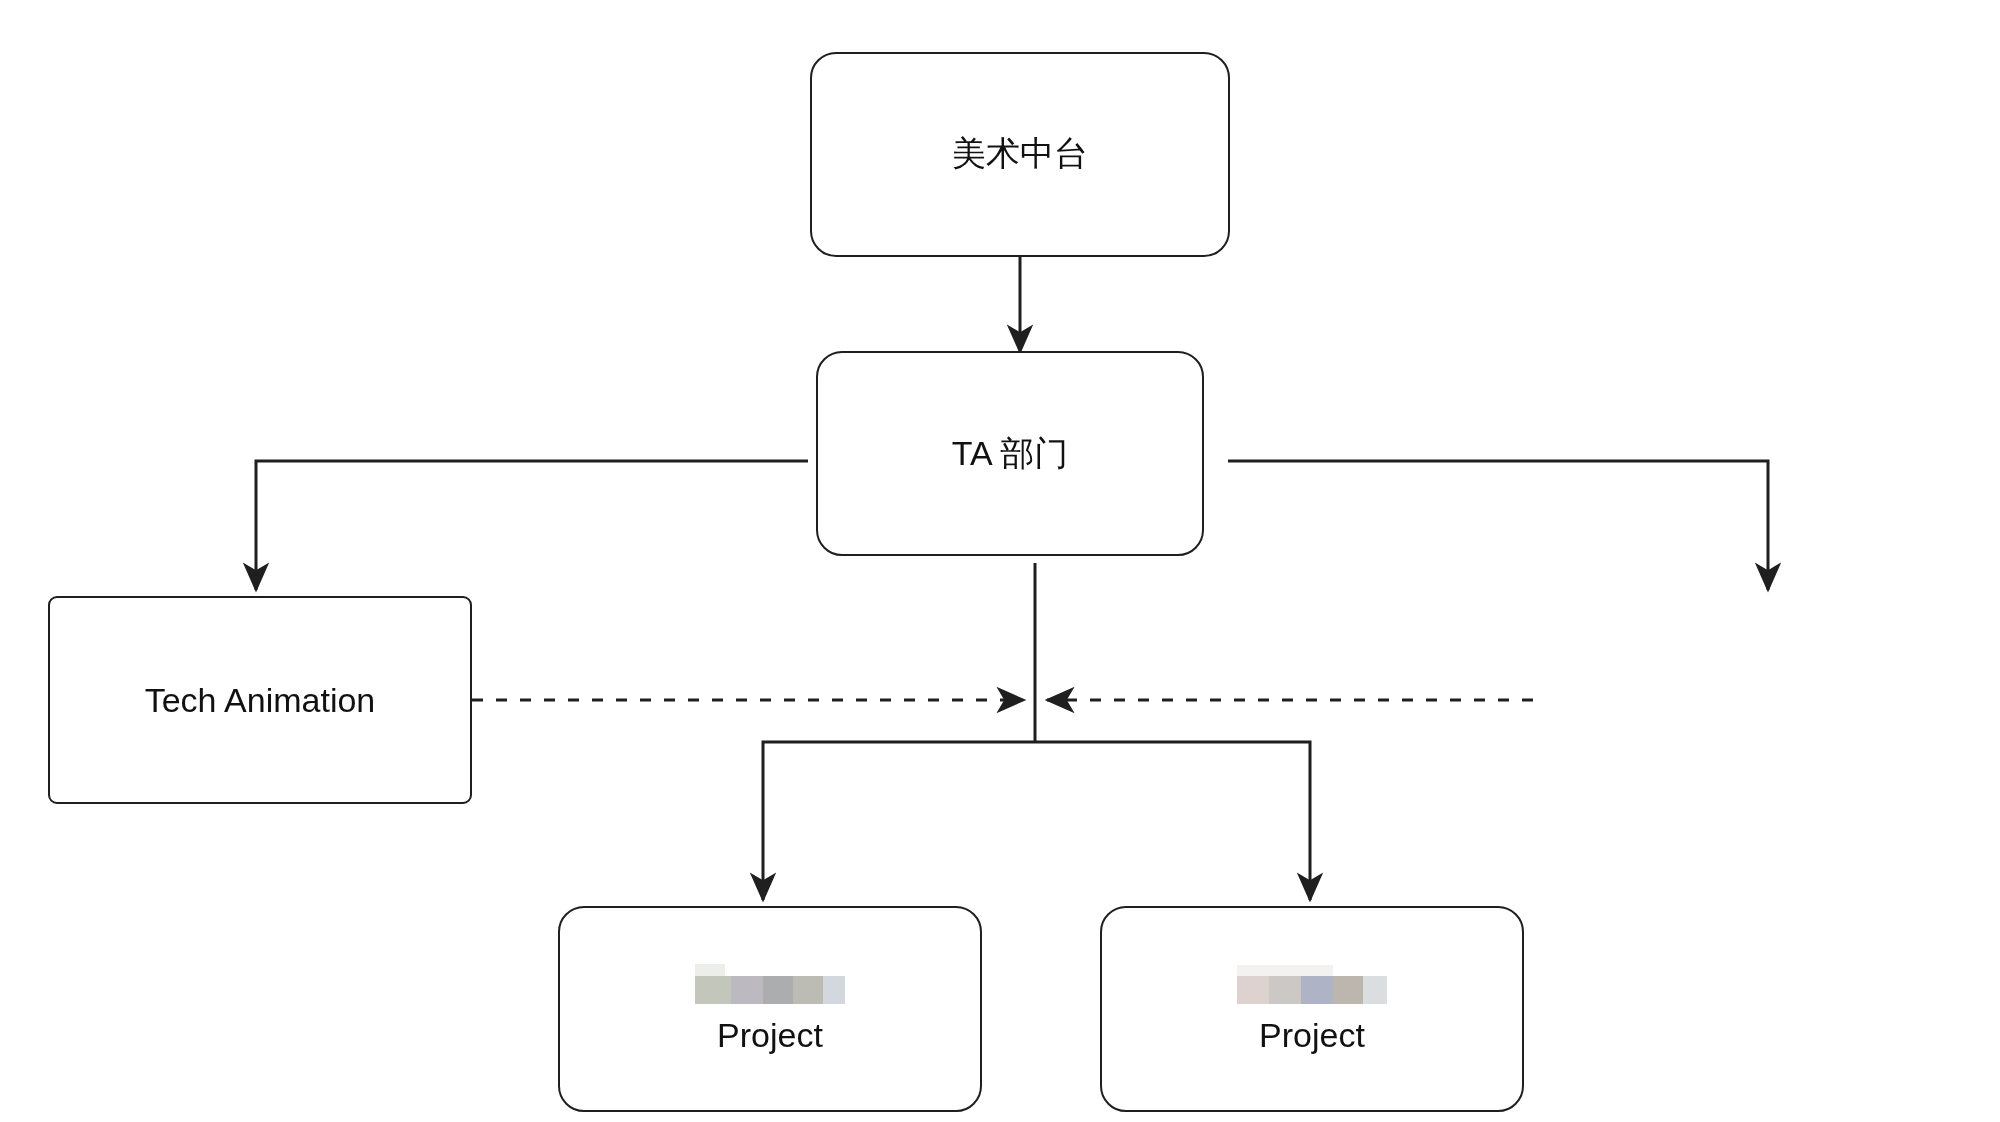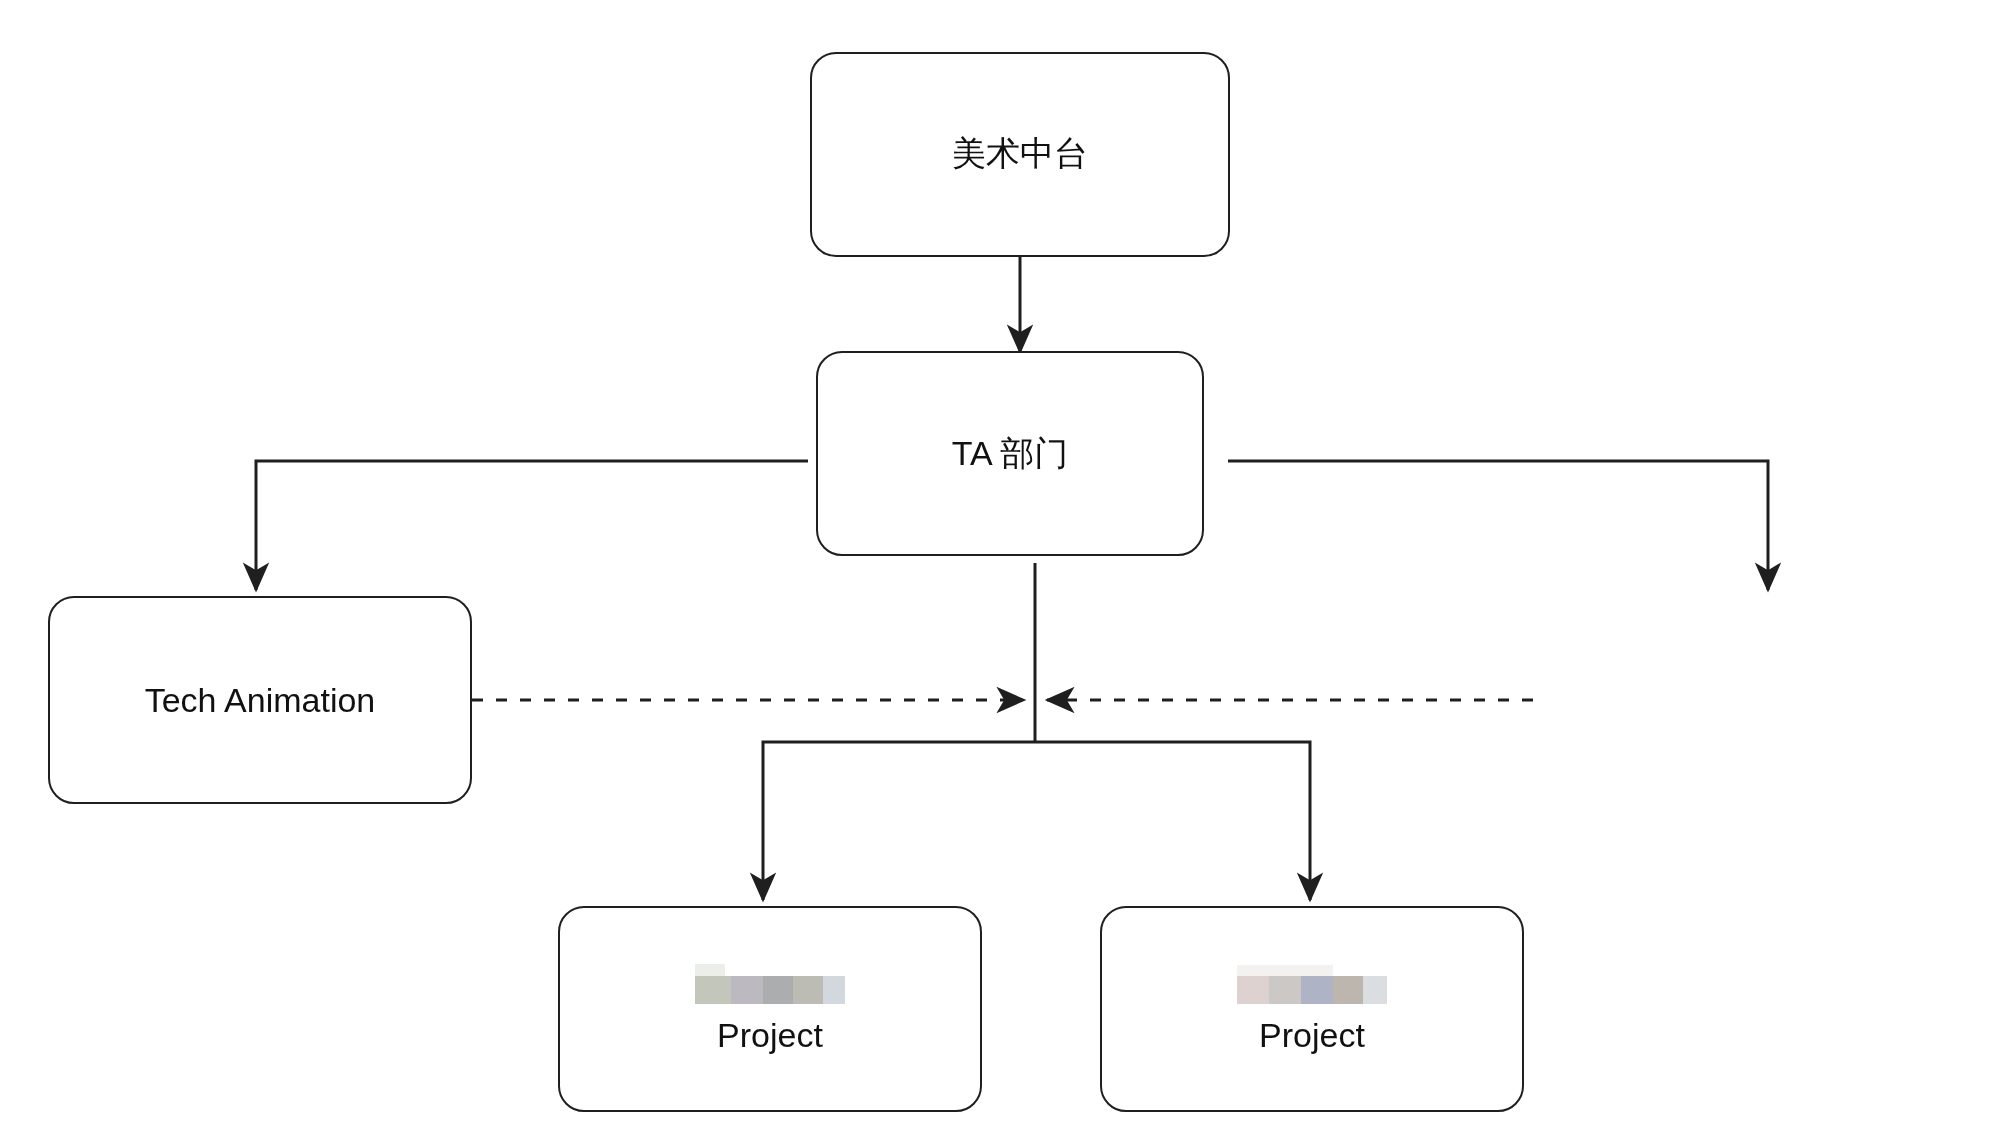--- a/index.html
+++ b/index.html
@@ -104,21 +104,21 @@
   </svg>
 
   <div class="node" style="left:810px; top:52px; width:420px; height:205px;font-family:Liberation Serif, serif;">
     <span class="node-label">美术中台</span>
   </div>
 
   <div class="node" style="left:808px; top:351px; width:388px; height:205px;margin-left:8px;">
     <span class="node-label">TA 部门</span>
   </div>
 
-  <div class="node" style="left:48px; top:596px; width:424px; height:208px;">
+  <div class="node" style="left:48px; top:596px; width:424px; height:208px;border-radius:9px;">
     <span class="node-label">Tech Animation</span>
   </div>
 
 
   <div class="node" style="left:558px; top:906px; width:424px; height:206px;">
     <span class="redacted rd1">
       <i></i>
         <i></i>
         <i></i>
         <i></i>

